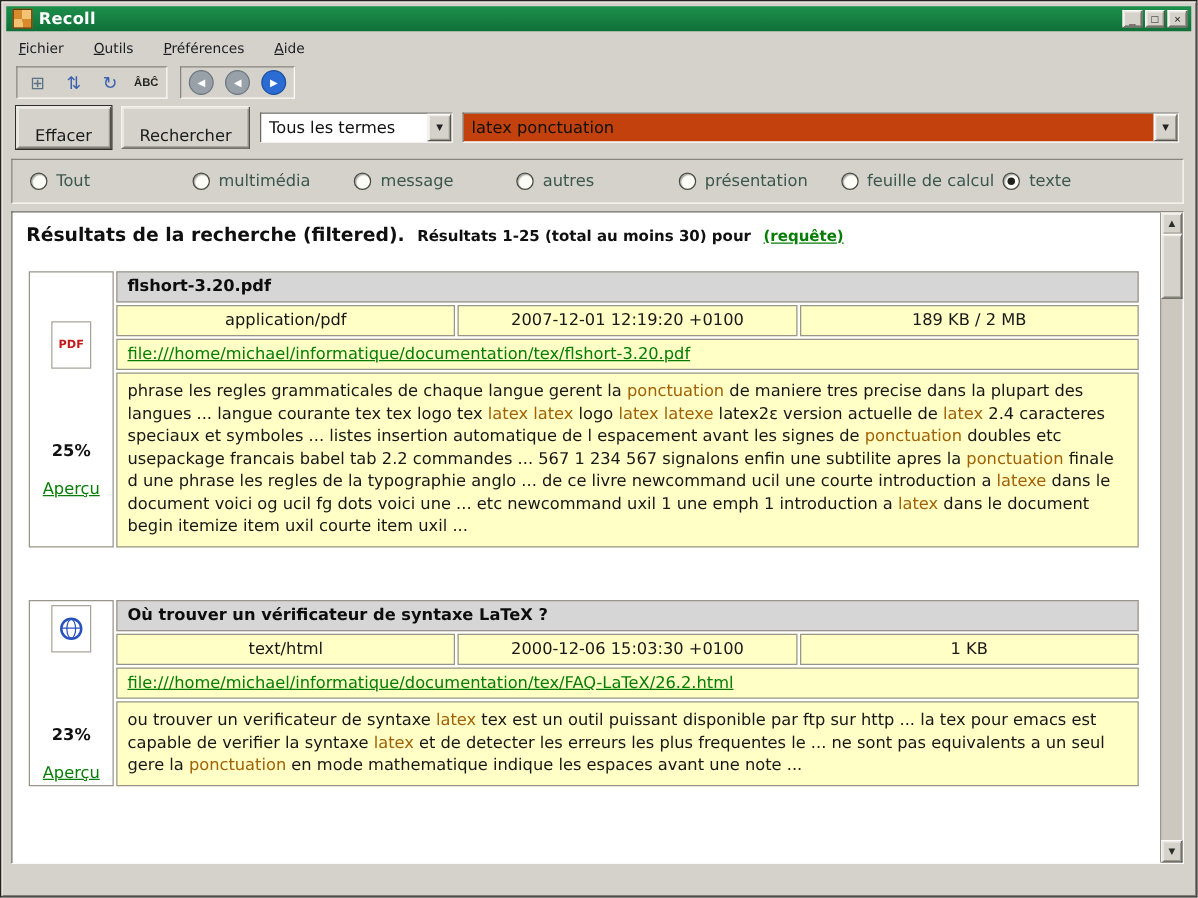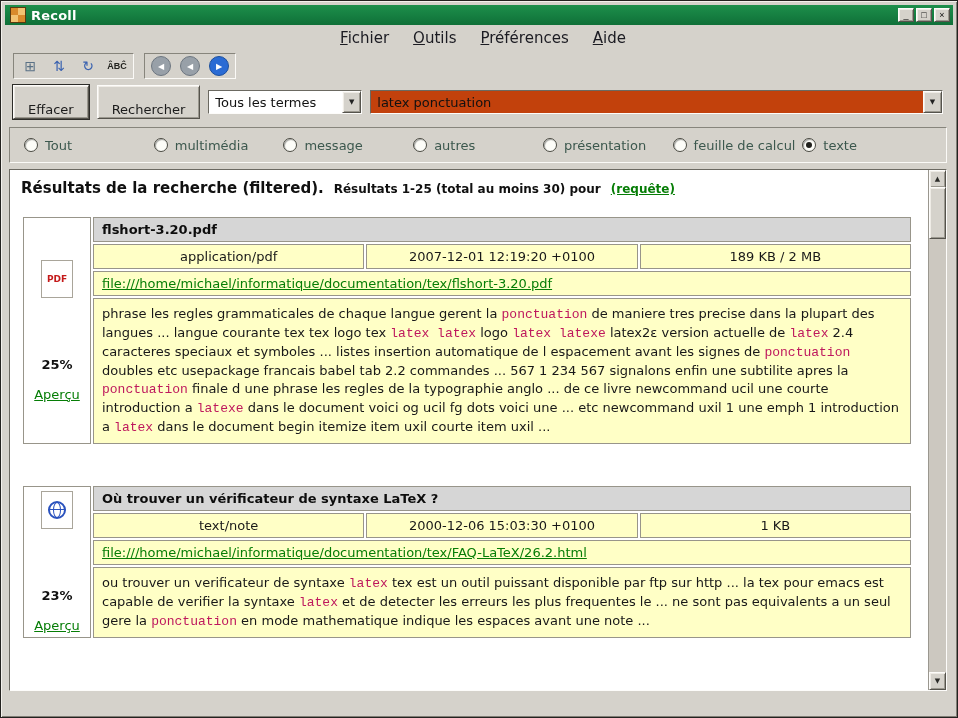--- a/index.html
+++ b/index.html
@@ -17,21 +17,21 @@
   .app-icon{width:14px;height:14px;margin:0 5px 0 2px;border:1px solid #5a3a10;
     background:repeating-conic-gradient(#f2c372 0 25%, #d98a2b 0 50%);background-color:#d98a2b;}
   .title-text{color:#ffffff;font-weight:bold;font-size:13px;letter-spacing:.2px;}
   .win-btns{margin-left:auto;display:flex;gap:2px;}
   .raised{background:#d5d2cb;border:1px solid;border-color:#fdfcfa #55534c #55534c #fdfcfa;
     box-shadow:inset 1px 1px 0 #efece6, inset -1px -1px 0 #9b988f;}
   .win-btn{width:16px;height:14px;font-size:9px;line-height:12px;text-align:center;color:#111;
     display:flex;align-items:center;justify-content:center;padding:0;}
   
   .menubar{position:absolute;top:26px;left:4px;right:4px;height:22px;display:flex;
-    align-items:center;gap:20px;padding-left:8px;font-size:15px;color:#1b1b22;justify-content:center;}
+    align-items:center;gap:20px;padding-left:8px;font-size:11px;color:#1b1b22;}
   .menu-item{padding:1px 2px;cursor:default;}
   
   .toolbar{position:absolute;top:50px;left:12px;height:30px;display:flex;gap:10px;align-items:center;}
   .tool-group{display:flex;gap:3px;align-items:center;padding:2px 3px;
     border:1px solid;border-color:#87857c #fbfaf7 #fbfaf7 #87857c;background:#d5d2cb;height:26px;box-sizing:border-box;}
   .tool-btn{width:26px;height:20px;background:transparent;border:none;display:flex;
     align-items:center;justify-content:center;padding:0;cursor:pointer;}
   .tb-glyph{font-size:14px;color:#3a62b0;}
   .tb-glyph.gray{color:#5a7186;}
   .tb-glyph.spell{font-size:9px;font-weight:bold;color:#23231f;letter-spacing:0;}
@@ -92,21 +92,21 @@
   .percent{font-weight:bold;font-size:13px;color:#111;margin-top:44px;}
   .preview-link{color:#067d06;text-decoration:underline;font-size:13px;cursor:pointer;}
   .rrows{display:grid;gap:2px;align-content:start;}
   .cell{border:1px solid #98958a;background:#ffffc6;font-size:13px;color:#181818;box-sizing:border-box;}
   .cell.title{background:#d6d6d6;font-weight:bold;padding:4px 8px;color:#0d0d0d;}
   .meta-row{display:grid;grid-template-columns:1fr 1fr 1fr;gap:2px;}
   .cell.meta{text-align:center;padding:4px 4px;}
   .cell.url{padding:4px 8px;}
   .url-link{color:#067d06;text-decoration:underline;font-size:13px;cursor:pointer;word-break:break-all;}
   .cell.snippet{padding:6px 8px;line-height:18px;}
-  .hl{color:#be185d;font-family:Liberation Mono, monospace;}
+  .hl{color:#a16207;}
 </style>
 </head>
 <body>
 
 <div class="titlebar">
   <span class="app-icon"></span>
   <span class="title-text">Recoll</span>
   <span class="win-btns">
     <button class="win-btn raised">
         <span>_</span>
@@ -242,21 +242,21 @@
 
       <div class="doc-box">
               <span class="globe"></span>
             </div>
       <div class="percent">23%</div>
       <a class="preview-link">Aperçu</a>
     </div>
     <div class="rrows">
       <div class="cell title">Où trouver un vérificateur de syntaxe LaTeX ?</div>
       <div class="meta-row">
-        <div class="cell meta">text/note</div>
+        <div class="cell meta">text/html</div>
         <div class="cell meta">2000-12-06 15:03:30 +0100</div>
         <div class="cell meta">1 KB</div>
       </div>
       <div class="cell url"><a class="url-link">file:///home/michael/informatique/documentation/tex/FAQ-LaTeX/26.2.html</a></div>
       <div class="cell snippet"><span>ou trouver un verificateur de syntaxe </span><span class="hl">latex</span><span> tex est un outil puissant disponible par ftp sur http ... la tex pour emacs est capable de verifier la syntaxe </span><span class="hl">latex</span><span> et de detecter les erreurs les plus frequentes le ... ne sont pas equivalents a un seul gere la </span><span class="hl">ponctuation</span><span> en mode mathematique indique les espaces avant une note ...</span></div>
     </div>
   </div>
 </div>
   </div>
   <div class="vscroll">

